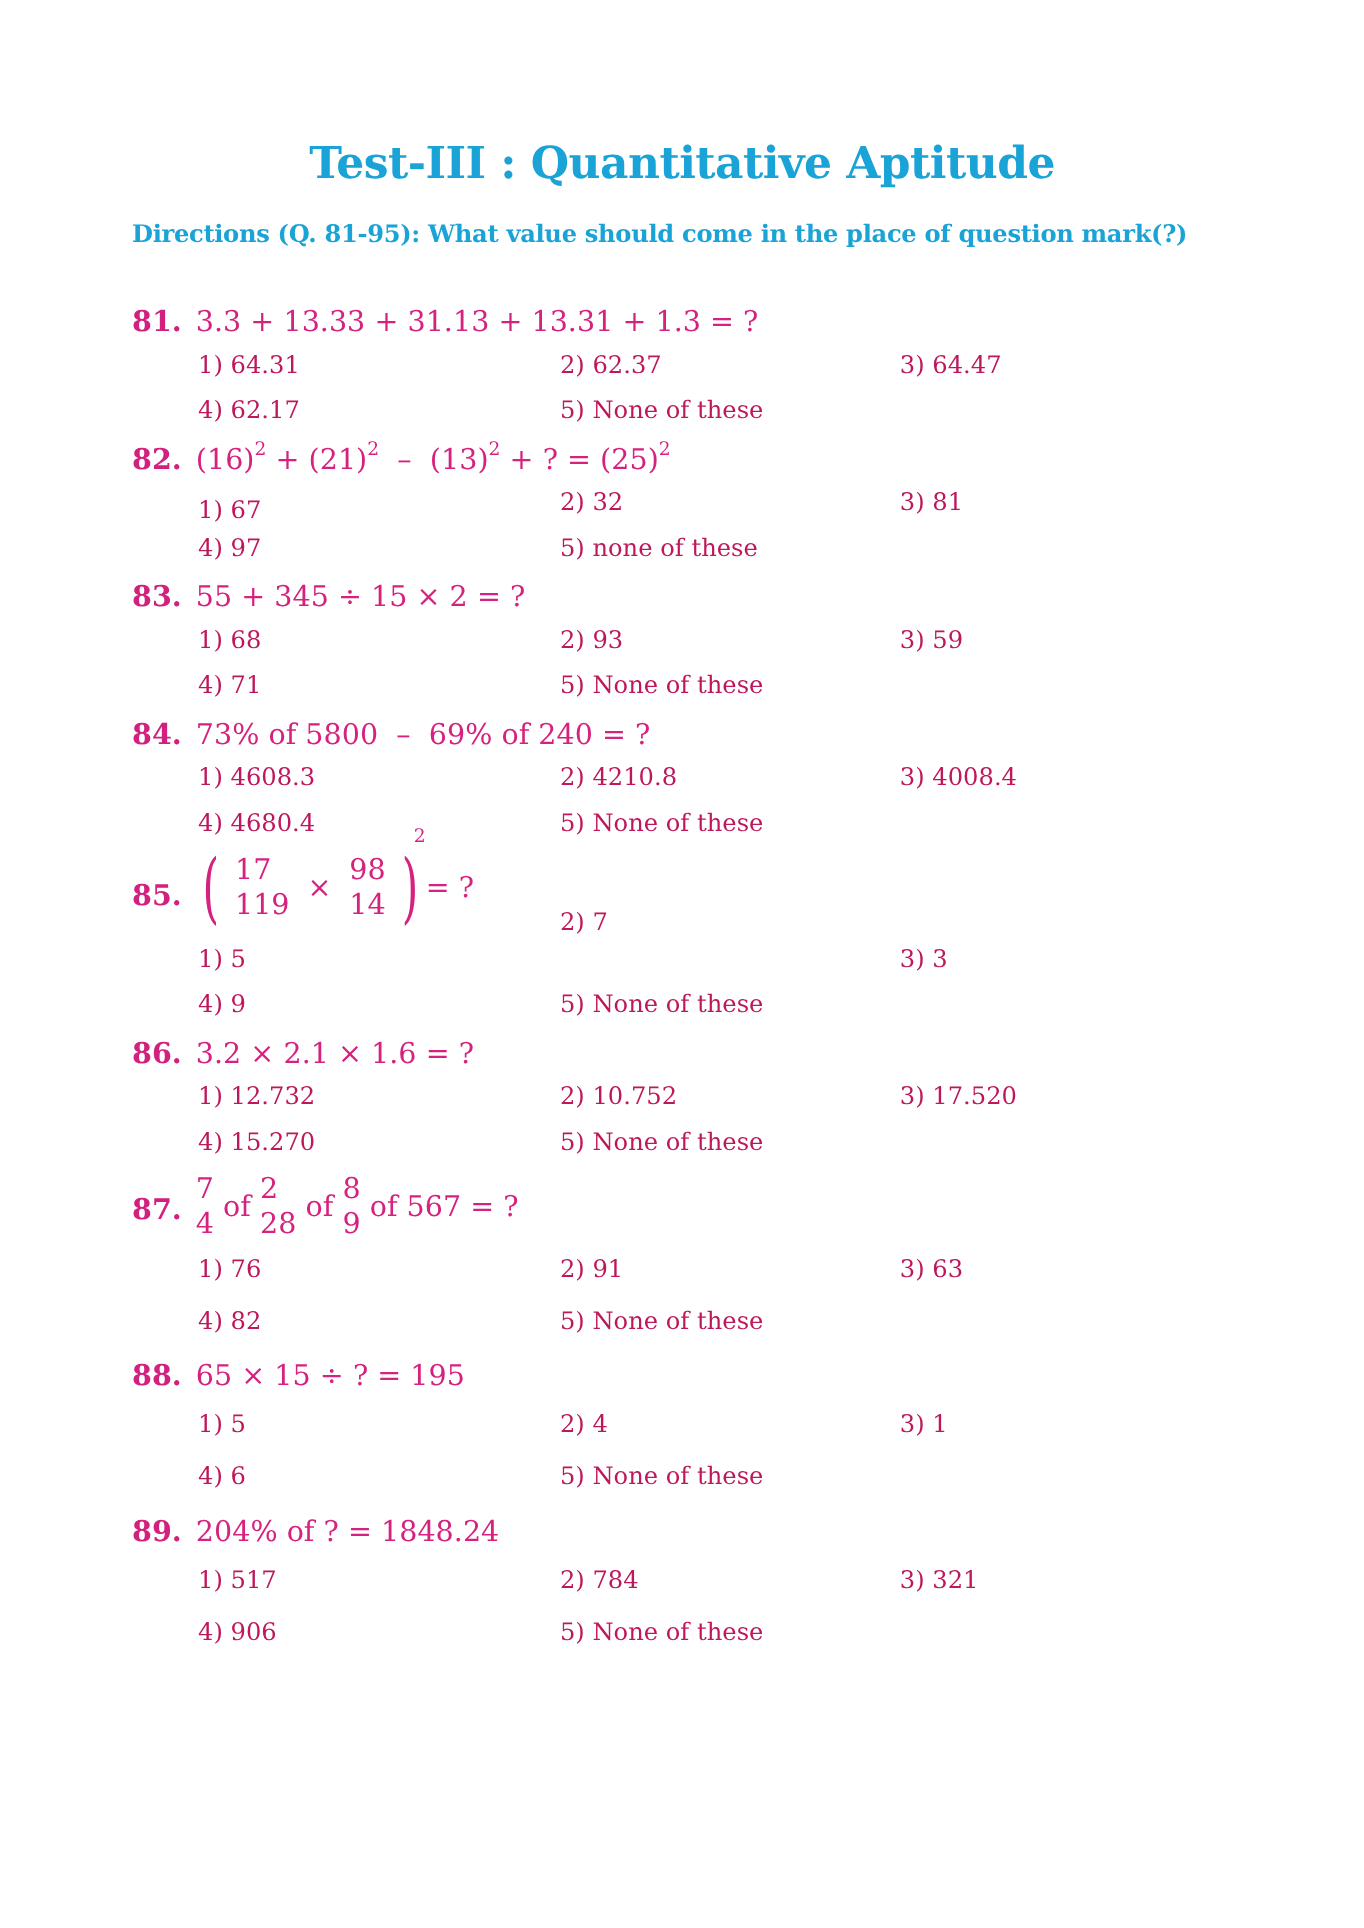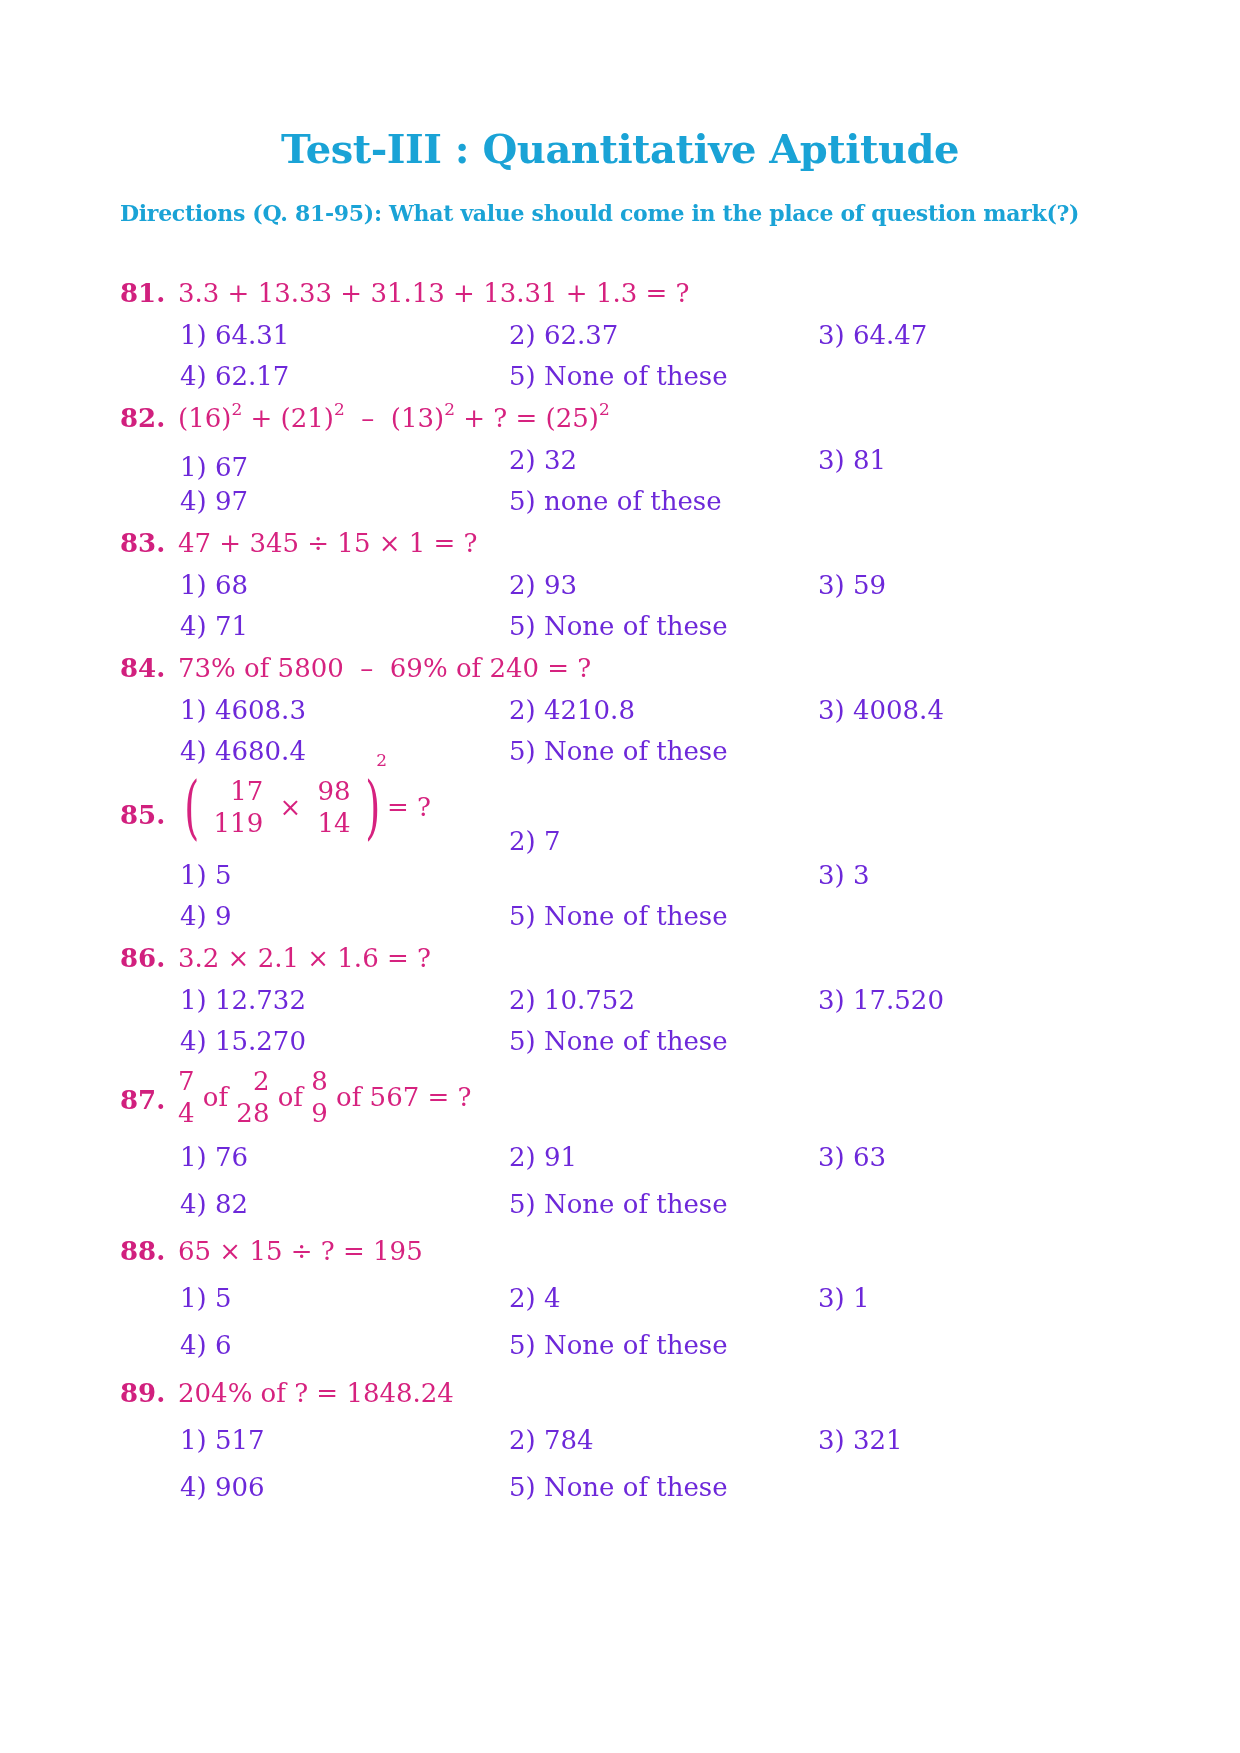--- a/index.html
+++ b/index.html
@@ -5,24 +5,24 @@
   html, body { margin:0; padding:0; background:#ffffff; }
   body { width:1240px; height:1753px; position:relative; overflow:hidden;
          font-family:"DejaVu Serif","Liberation Serif",serif; }
   .title { position:absolute; top:125px; left:0; width:1240px; text-align:center;
            color:#1aa3d6; font-weight:bold; font-size:40px; letter-spacing:-0.5px; }
   .directions { position:absolute; left:120px; top:192px; width:1020px;
                 color:#1aa3d6; font-weight:bold; font-size:22px; line-height:42px; letter-spacing:-0.3px; }
   .q { position:absolute; left:120px; color:#d6227f; font-size:26px; }
   .qnum { position:absolute; left:0; font-weight:bold; color:#d1207e; }
   .qtext { position:absolute; left:58px; white-space:nowrap; }
-  .opt { position:absolute; font-size:26px; color:#6d28d9; white-space:nowrap; }
+  .opt { position:absolute; font-size:22px; color:#be185d; white-space:nowrap; }
   .c1 { left:180px; } .c2 { left:509px; } .c3 { left:818px; }
   sup { font-size:17px; vertical-align:top; position:relative; top:-4px; }
-  .frac { display:inline-block; text-align:right; vertical-align:middle; line-height:32px; }
+  .frac { display:inline-block; text-align:left; vertical-align:middle; line-height:32px; }
   .frac span { display:block; }
   .paren { display:inline-block; font-size:70px; font-weight:100; vertical-align:middle; line-height:70px; transform:scaleX(0.55); }
 </style>
 </head>
 <body>
 
 <div class="title">Test-III : Quantitative Aptitude</div>
 <div class="directions">
   <div>Directions (Q. 81-95): What value should come in the place of question mark(?)</div>
 </div>
@@ -42,21 +42,21 @@
   <span class="qtext"><span>(16)</span><sup>2</sup><span> + (21)</span><sup>2</sup><span style="white-space:pre">  –  (13)</span><sup>2</sup><span> + ? = (25)</span><sup>2</sup></span>
 </div>
 <div class="opt c1" style="top:452px">1) 67</div>
 <div class="opt c2" style="top:445px">2) 32</div>
 <div class="opt c3" style="top:445px">3) 81</div>
 <div class="opt c1" style="top:486px">4) 97</div>
 <div class="opt c2" style="top:486px">5) none of these</div>
 
 <div class="q" style="top:528px">
   <span class="qnum">83.</span>
-  <span class="qtext">47 + 345 ÷ 15 × 1 = ?</span>
+  <span class="qtext">55 + 345 ÷ 15 × 2 = ?</span>
 </div>
 <div class="opt c1" style="top:570px">1) 68</div>
 <div class="opt c2" style="top:570px">2) 93</div>
 <div class="opt c3" style="top:570px">3) 59</div>
 <div class="opt c1" style="top:611px">4) 71</div>
 <div class="opt c2" style="top:611px">5) None of these</div>
 
 <div class="q" style="top:653px">
   <span class="qnum">84.</span>
   <span class="qtext" style="white-space:pre">73% of 5800  –  69% of 240 = ?</span>

